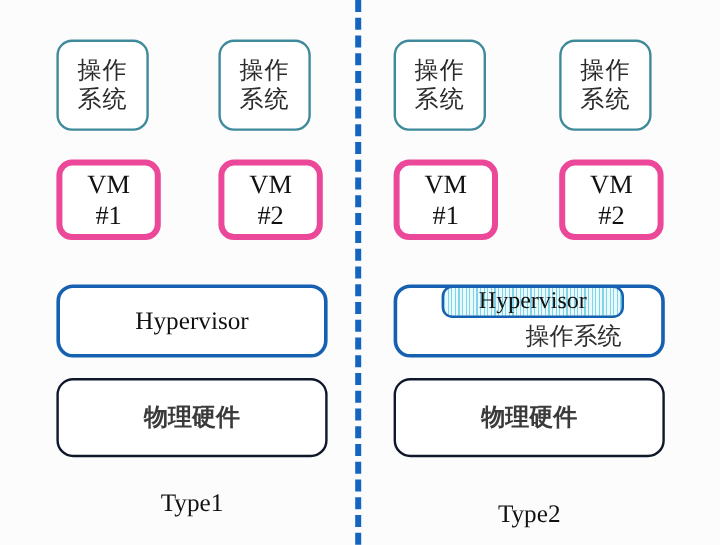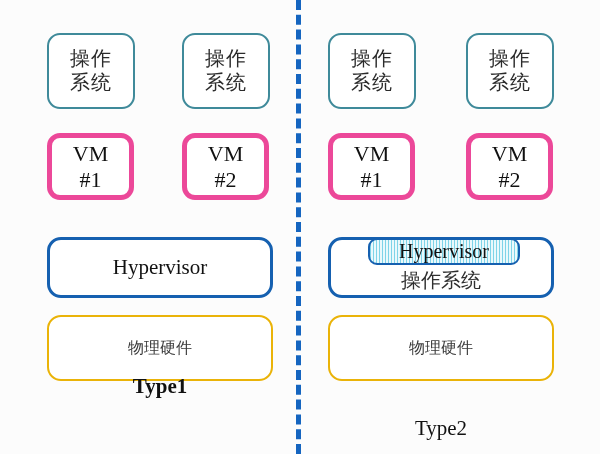--- a/index.html
+++ b/index.html
@@ -40,21 +40,21 @@
     align-items: center;
     justify-content: center;
     background: #ffffff;
     text-align: center;
     line-height: 1.18;
     color: #1a1a1a;
   }
 
   
   .box-os {
-    width: 88px;
+    width: 77px;
     height: 76px;
     border: 2px solid #3f8a9a;
     border-radius: 13px;
     font-family: "DejaVu Sans", "Liberation Sans", sans-serif;
     font-size: 20px;
     color: #2b2b2b;
   }
   .box-os .l1, .box-os .l2 { display: block; letter-spacing: 1px; }
 
   
@@ -72,25 +72,26 @@
   
   .box-hyp {
     border: 3px solid #1560b0;
     border-radius: 14px;
     font-size: 21px;
     color: #111111;
   }
 
   
   .box-hw {
-    border: 2px solid #eab308;
+    border: 2px solid #0f172a;
     border-radius: 14px;
     font-family: "DejaVu Sans", "Liberation Sans", sans-serif;
-    font-size: 16px;
+    font-size: 20px;
     color: #3a3a3a;
+    font-weight: bold;
   }
 
   
   .chip-hyp {
     position: absolute;
     box-sizing: border-box;
     display: flex;
     align-items: center;
     justify-content: center;
     border: 2px solid #1560b0;
@@ -152,21 +153,21 @@
   </div>
 
   <div class="box box-hyp" style="left:47px; top:237px; width:226px; height:61px;">
     <span>Hypervisor</span>
   </div>
 
   <div class="box box-hw" style="left:47px; top:315px; width:226px; height:66px;">
     <span>物理硬件</span>
   </div>
 
-  <div class="caption" style="left:47px; top:374px; width:226px;font-weight:bold;">Type1</div>
+  <div class="caption" style="left:47px; top:407px; width:226px;">Type1</div>
 
   <div class="divider"></div>
 
   <div class="box box-os" style="left:328px; top:33px;">
     <span class="l1">操作</span>
     <span class="l2">系统</span>
   </div>
 
   <div class="box box-os" style="left:466px; top:33px;">
     <span class="l1">操作</span>
@@ -182,21 +183,21 @@
     <span class="l1">VM</span>
     <span class="l2">#2</span>
   </div>
 
   <div class="box box-hyp" style="left:328px; top:237px; width:226px; height:61px; justify-content:flex-start;">
 
     <div class="chip-hyp" style="left:37px; top:-2px; width:152px; height:27px;">
       <span>Hypervisor</span>
     </div>
 
-    <div class="hyp-os-line" style="left:0px; top:29px;">操作系统</div>
+    <div class="hyp-os-line" style="left:0px; top:29px;padding-left:37px;">操作系统</div>
   </div>
 
   <div class="box box-hw" style="left:328px; top:315px; width:226px; height:66px;">
     <span>物理硬件</span>
   </div>
 
   <div class="caption" style="left:328px; top:396px; width:226px;margin-top:20px;">Type2</div>
 
 </div>
 

